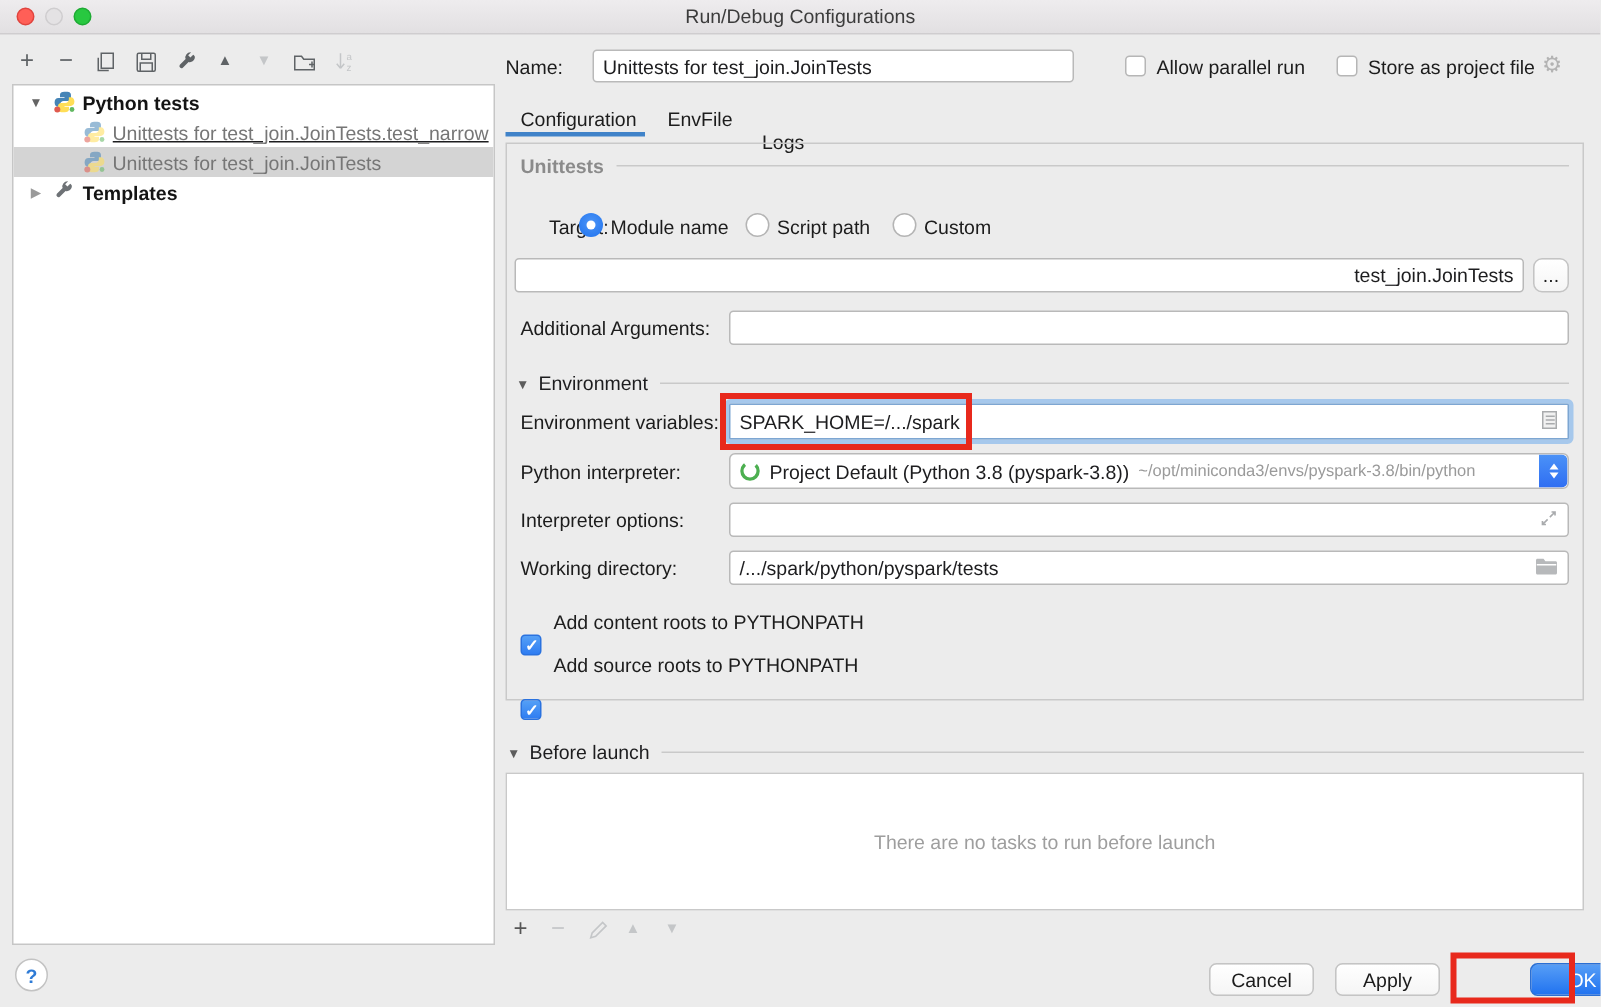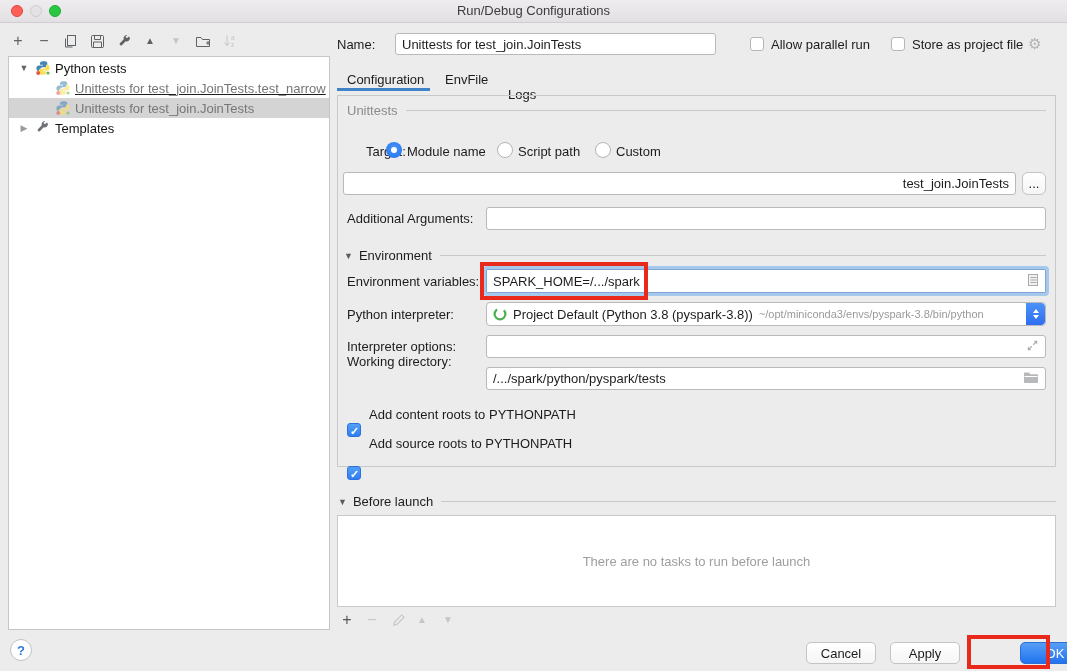--- a/index.html
+++ b/index.html
@@ -28,31 +28,31 @@
 
   
   .treepanel{left:8px;top:56px;width:322px;height:574px;background:#fff;
     border:1px solid #c6c6c6;box-sizing:border-box;overflow:hidden;}
   .trow{position:absolute;left:0;width:320px;height:20px;display:flex;align-items:center;white-space:nowrap;}
   .trow .caret{width:10px;font-size:9px;color:#646464;flex:none;text-align:center;}
   .trow .caret.dim{color:#9a9a9a;}
   .ticon{width:16px;height:16px;flex:none;margin-right:4px;}
   .ticon.faded{opacity:.55;}
   .tlabel{overflow:hidden;}
-  .bold{font-weight:normal;color:#141414;}
+  .bold{font-weight:bold;color:#141414;}
   .childtxt{color:#767676;}
   .selrow{background:#d4d4d4;}
 
   
   .label{white-space:nowrap;color:#1c1c1c;}
   .field{background:#fff;border:1px solid #b9b9b9;border-radius:3px;box-sizing:border-box;
     display:flex;align-items:center;padding:0 6px;white-space:nowrap;overflow:hidden;}
   .grouphdr{display:flex;align-items:center;}
   .grouphdr .hline{flex:1;border-top:1px solid #c9c9c9;margin-left:8px;}
-  .graytitle{color:#8b8b8b;}
+  .graytitle{color:#8b8b8b;font-weight:bold;}
   .sec-caret{font-size:9px;color:#5c5c5c;margin-right:6px;}
 
   
   .cb{width:14px;height:14px;border-radius:3px;box-sizing:border-box;cursor:default;}
   .cb.off{background:#fff;border:1px solid #b6b6b6;}
   .cb.on{background:linear-gradient(#55a0f6,#2f7df2);border:1px solid #2a72df;position:relative;}
   .cb.on::after{content:"✓";position:absolute;left:2px;top:0px;color:#fff;font-size:11px;font-weight:bold;line-height:14px;}
   .radio{width:16px;height:16px;border-radius:50%;box-sizing:border-box;}
   .radio.on{background:radial-gradient(circle at 50% 40%, #4b94f7, #1f72ee);position:relative;}
   .radio.on::after{content:"";position:absolute;left:5px;top:5px;width:6px;height:6px;border-radius:50%;background:#fff;}
@@ -263,21 +263,21 @@
 <div class="abs label" style="left:347px;top:339px;">Interpreter options:</div>
 <div class="abs field" style="left:486px;top:335px;width:560px;height:23px;">
   <span></span>
   <span style="margin-left:auto;">
     <svg width="13" height="13" viewBox="0 0 14 14">
         <path d="M9 2.5h2.5V5M11.5 2.5 7.8 6.2M5 11.5H2.5V9M2.5 11.5 6.2 7.8" fill="none" stroke="#a9abad" stroke-width="1.2"></path>
       </svg>
   </span>
 </div>
 
-<div class="abs label" style="left:347px;top:354px;">Working directory:</div>
+<div class="abs label" style="left:347px;top:371px;">Working directory:</div>
 <div class="abs field" style="left:486px;top:367px;width:560px;height:23px;">
   <span>/.../spark/python/pyspark/tests</span>
   <span style="margin-left:auto;">
     <svg width="16" height="13" viewBox="0 0 16 13">
         <path d="M1 2.5c0-.6.4-1 1-1h4l1.3 1.7H14c.6 0 1 .4 1 1V11c0 .6-.4 1-1 1H2c-.6 0-1-.4-1-1z" fill="#b7b9bb"></path>
         <path d="M1.5 5.5h13" stroke="#fff" stroke-width="1"></path>
       </svg>
   </span>
 </div>
 

